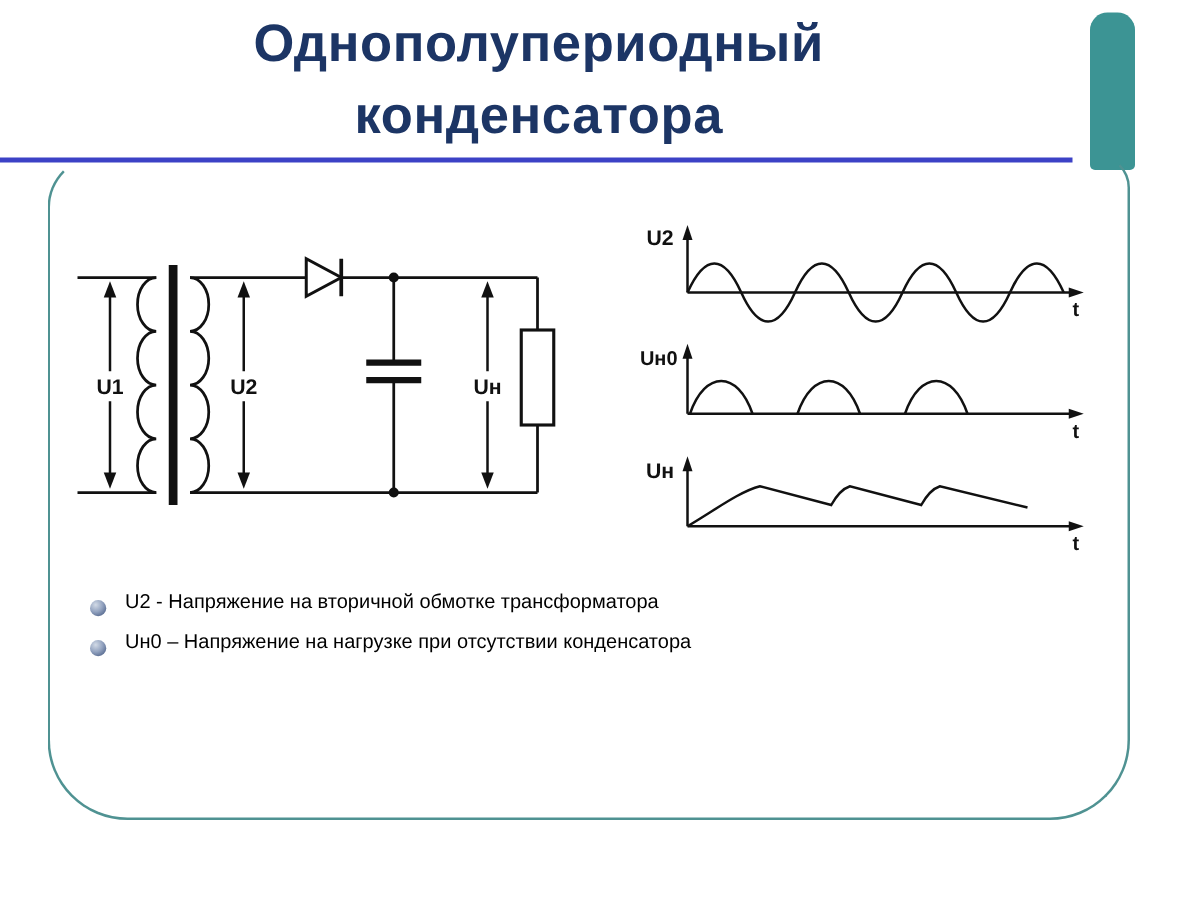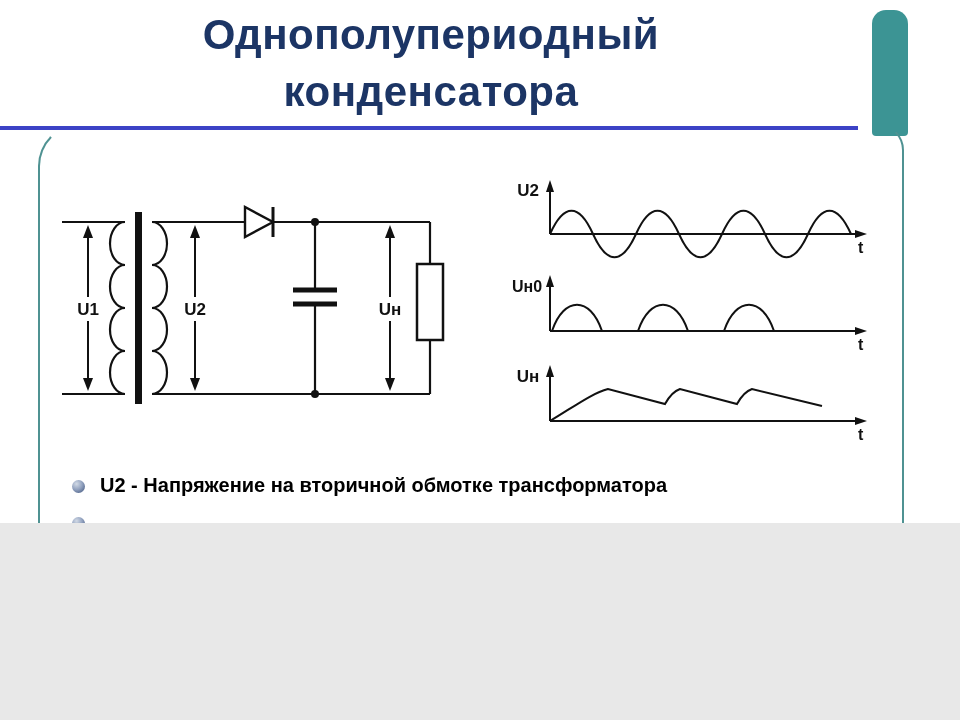--- a/index.html
+++ b/index.html
@@ -1,17 +1,17 @@
 <!DOCTYPE html>
 <html><head>
 <meta charset="utf-8">
 <style>
   html,body { margin:0; padding:0; background:#e8e8e8; }
   .slide {
-    position:relative; width:960px; height:523px; background:#ffffff;
+    position:relative; width:960px; height:720px; background:#ffffff;
     overflow:hidden; font-family:"Liberation Sans", sans-serif;
   }
   
   .teal-bar {
     position:absolute; left:872px; top:10px; width:36px; height:126px;
     background:#3c9494; border-radius:14px 14px 4px 4px;
   }
   
   .content-box {
     position:absolute; left:38px; top:124px; width:866px; height:532px;
@@ -28,21 +28,21 @@
     background:#3c42c6;
   }
   .circuit-svg { position:absolute; left:52px; top:192px; }
   .waves-svg   { position:absolute; left:500px; top:176px; }
   .bullets { position:absolute; left:72px; top:472px; width:800px; }
   .bullet { display:flex; align-items:flex-start; gap:15px; margin-bottom:11px; }
   .bullet-dot {
     flex:0 0 13px; width:13px; height:13px; border-radius:50%; margin-top:8px;
     background: radial-gradient(circle at 35% 30%, #d2dae6 0%, #93a3c0 45%, #5c6f94 78%, #42536f 100%);
   }
-  .bullet-text { font-size:20px; font-weight:bold; color:#000; line-height:1.3; }
+  .bullet-text { font-size:16px; font-weight:normal; color:#000; line-height:1.3; }
   .bullet-text.narrow { max-width:648px; }
   svg text { font-family:"Liberation Sans", sans-serif; font-weight:bold; fill:#111; }
 </style>
 </head>
 <body>
 
 <div class="slide">
 
   <div class="teal-bar"></div>
   <div class="content-box"></div>
@@ -151,16 +151,17 @@
     </g>
   </svg>
 
   <div class="bullets">
     <div class="bullet">
       <span class="bullet-dot"></span>
       <span class="bullet-text">U2 - Напряжение на вторичной обмотке трансформатора</span>
     </div>
     <div class="bullet">
       <span class="bullet-dot"></span>
+      <span class="bullet-text narrow">Uн0 – Напряжение на нагрузке при отсутствии конденсатора</span>
     </div>
   </div>
 
 </div>
 
 </body></html>

